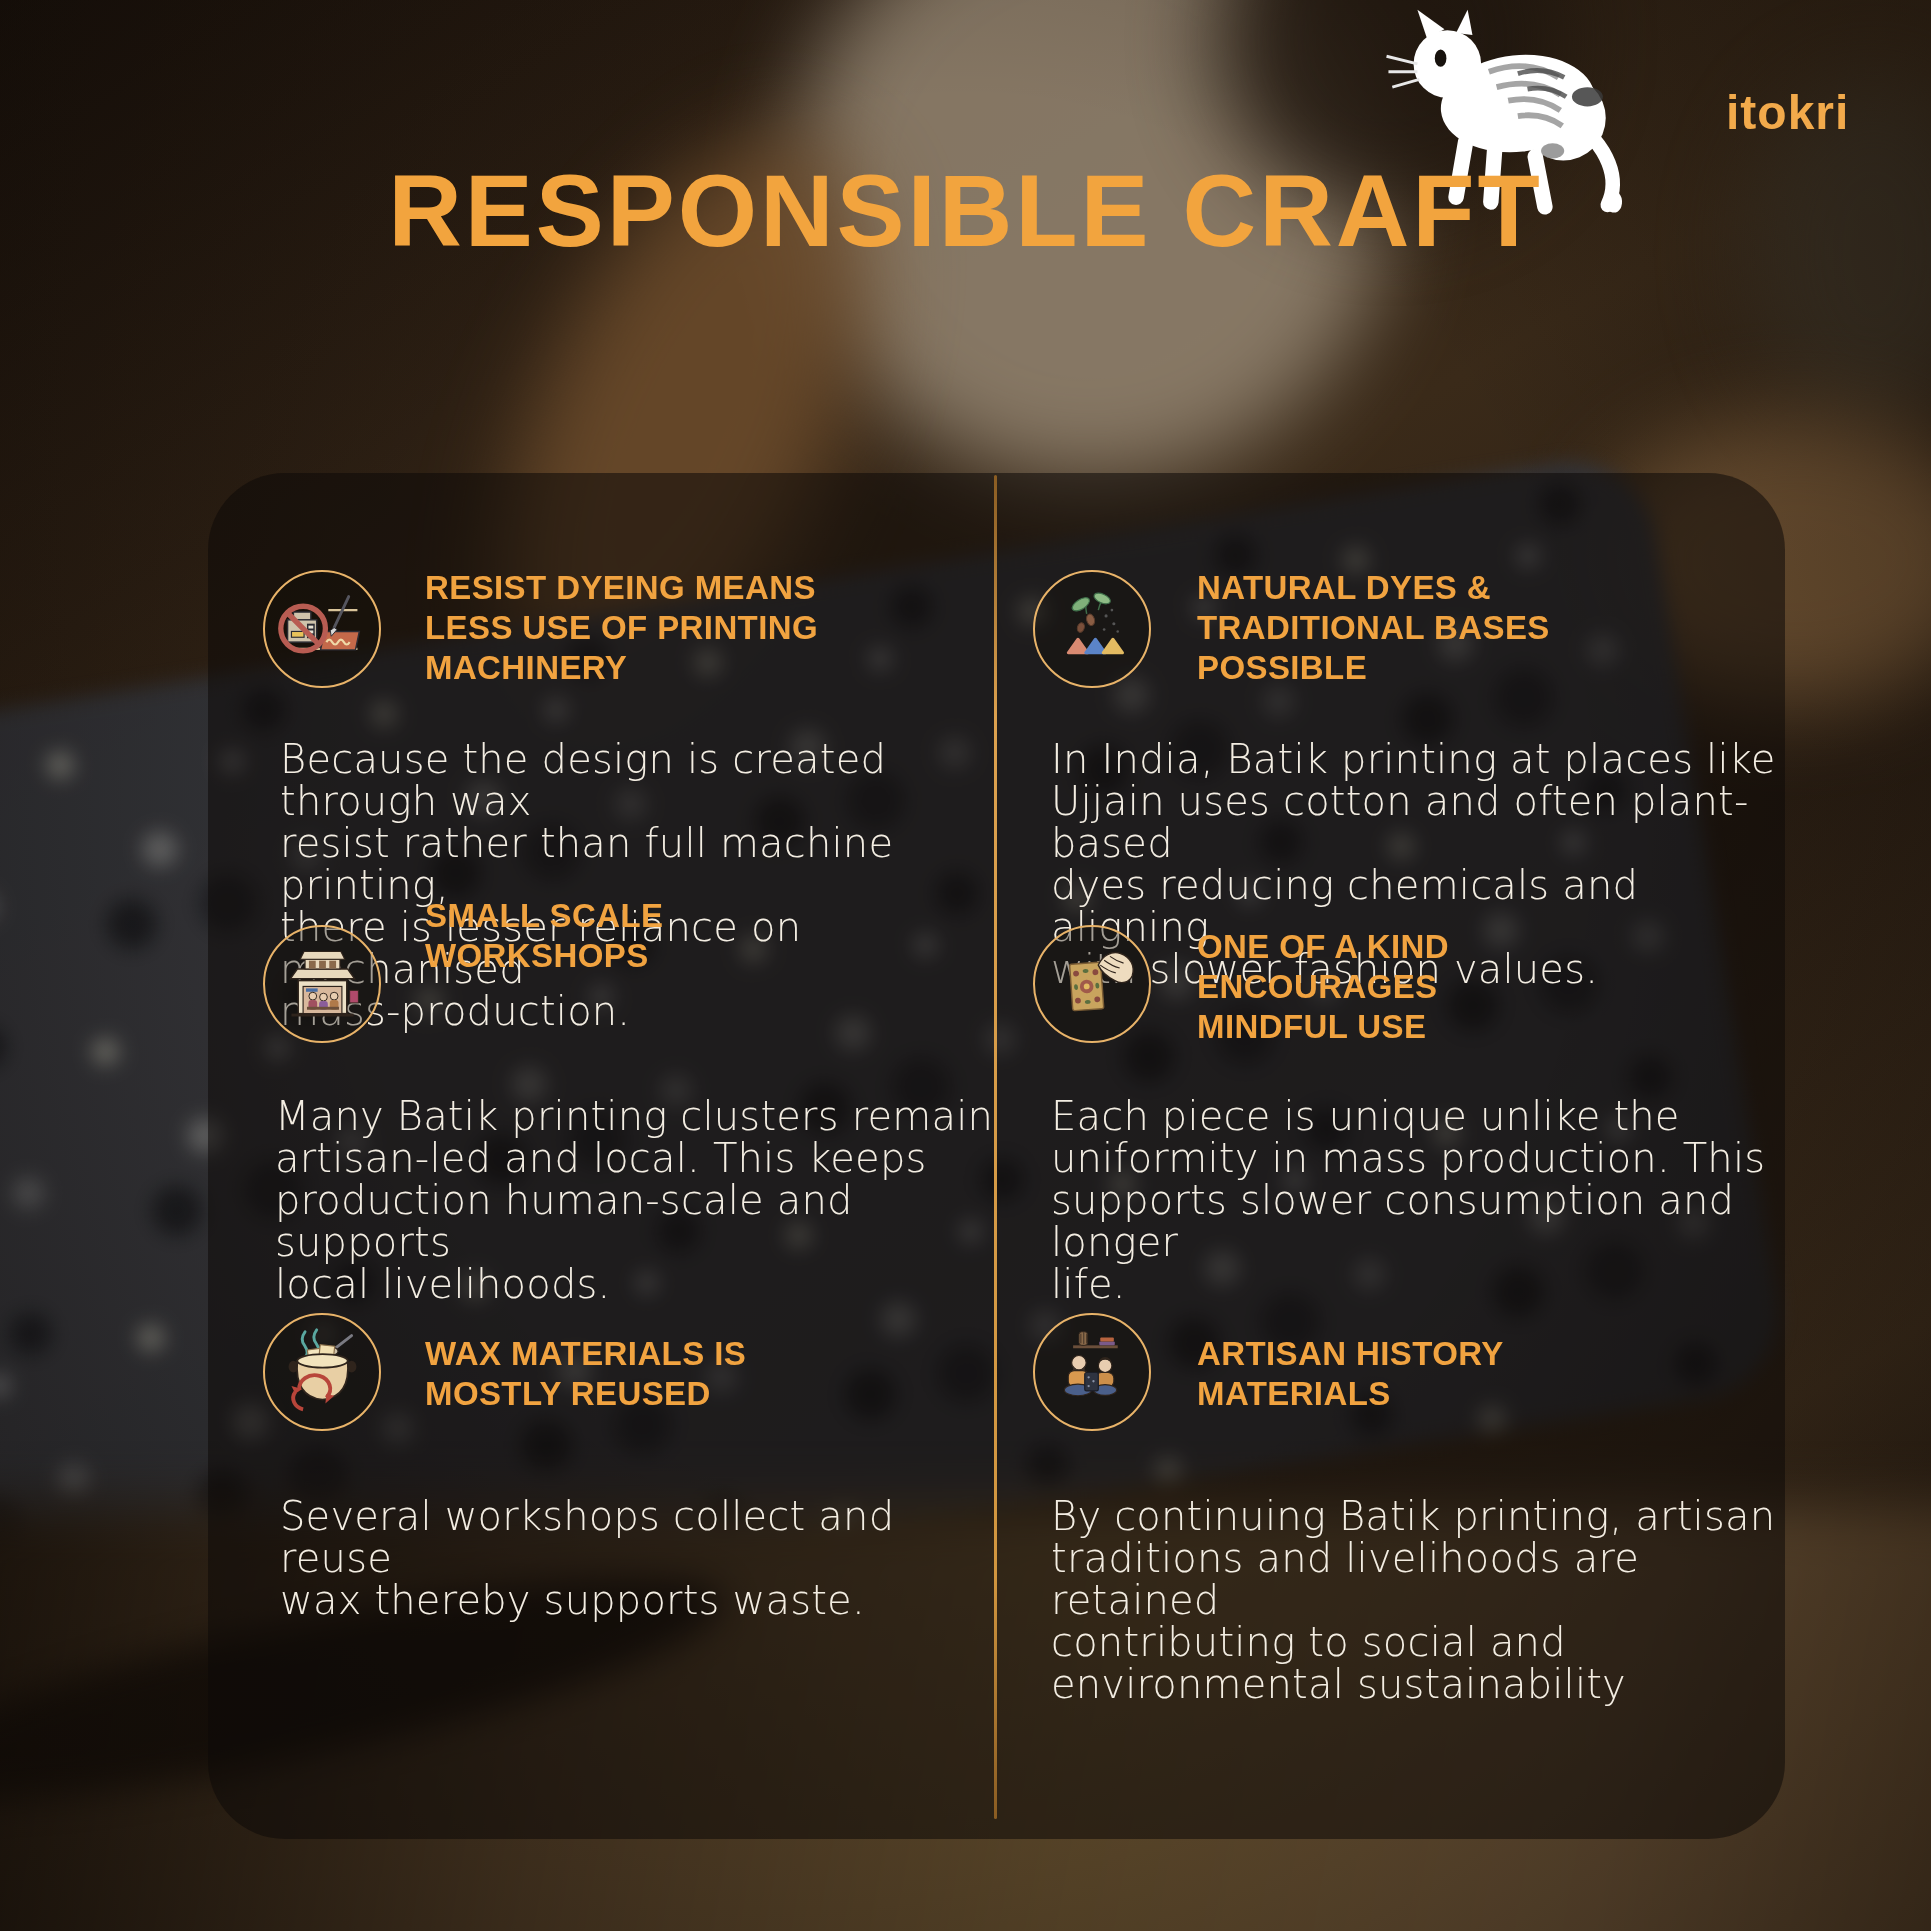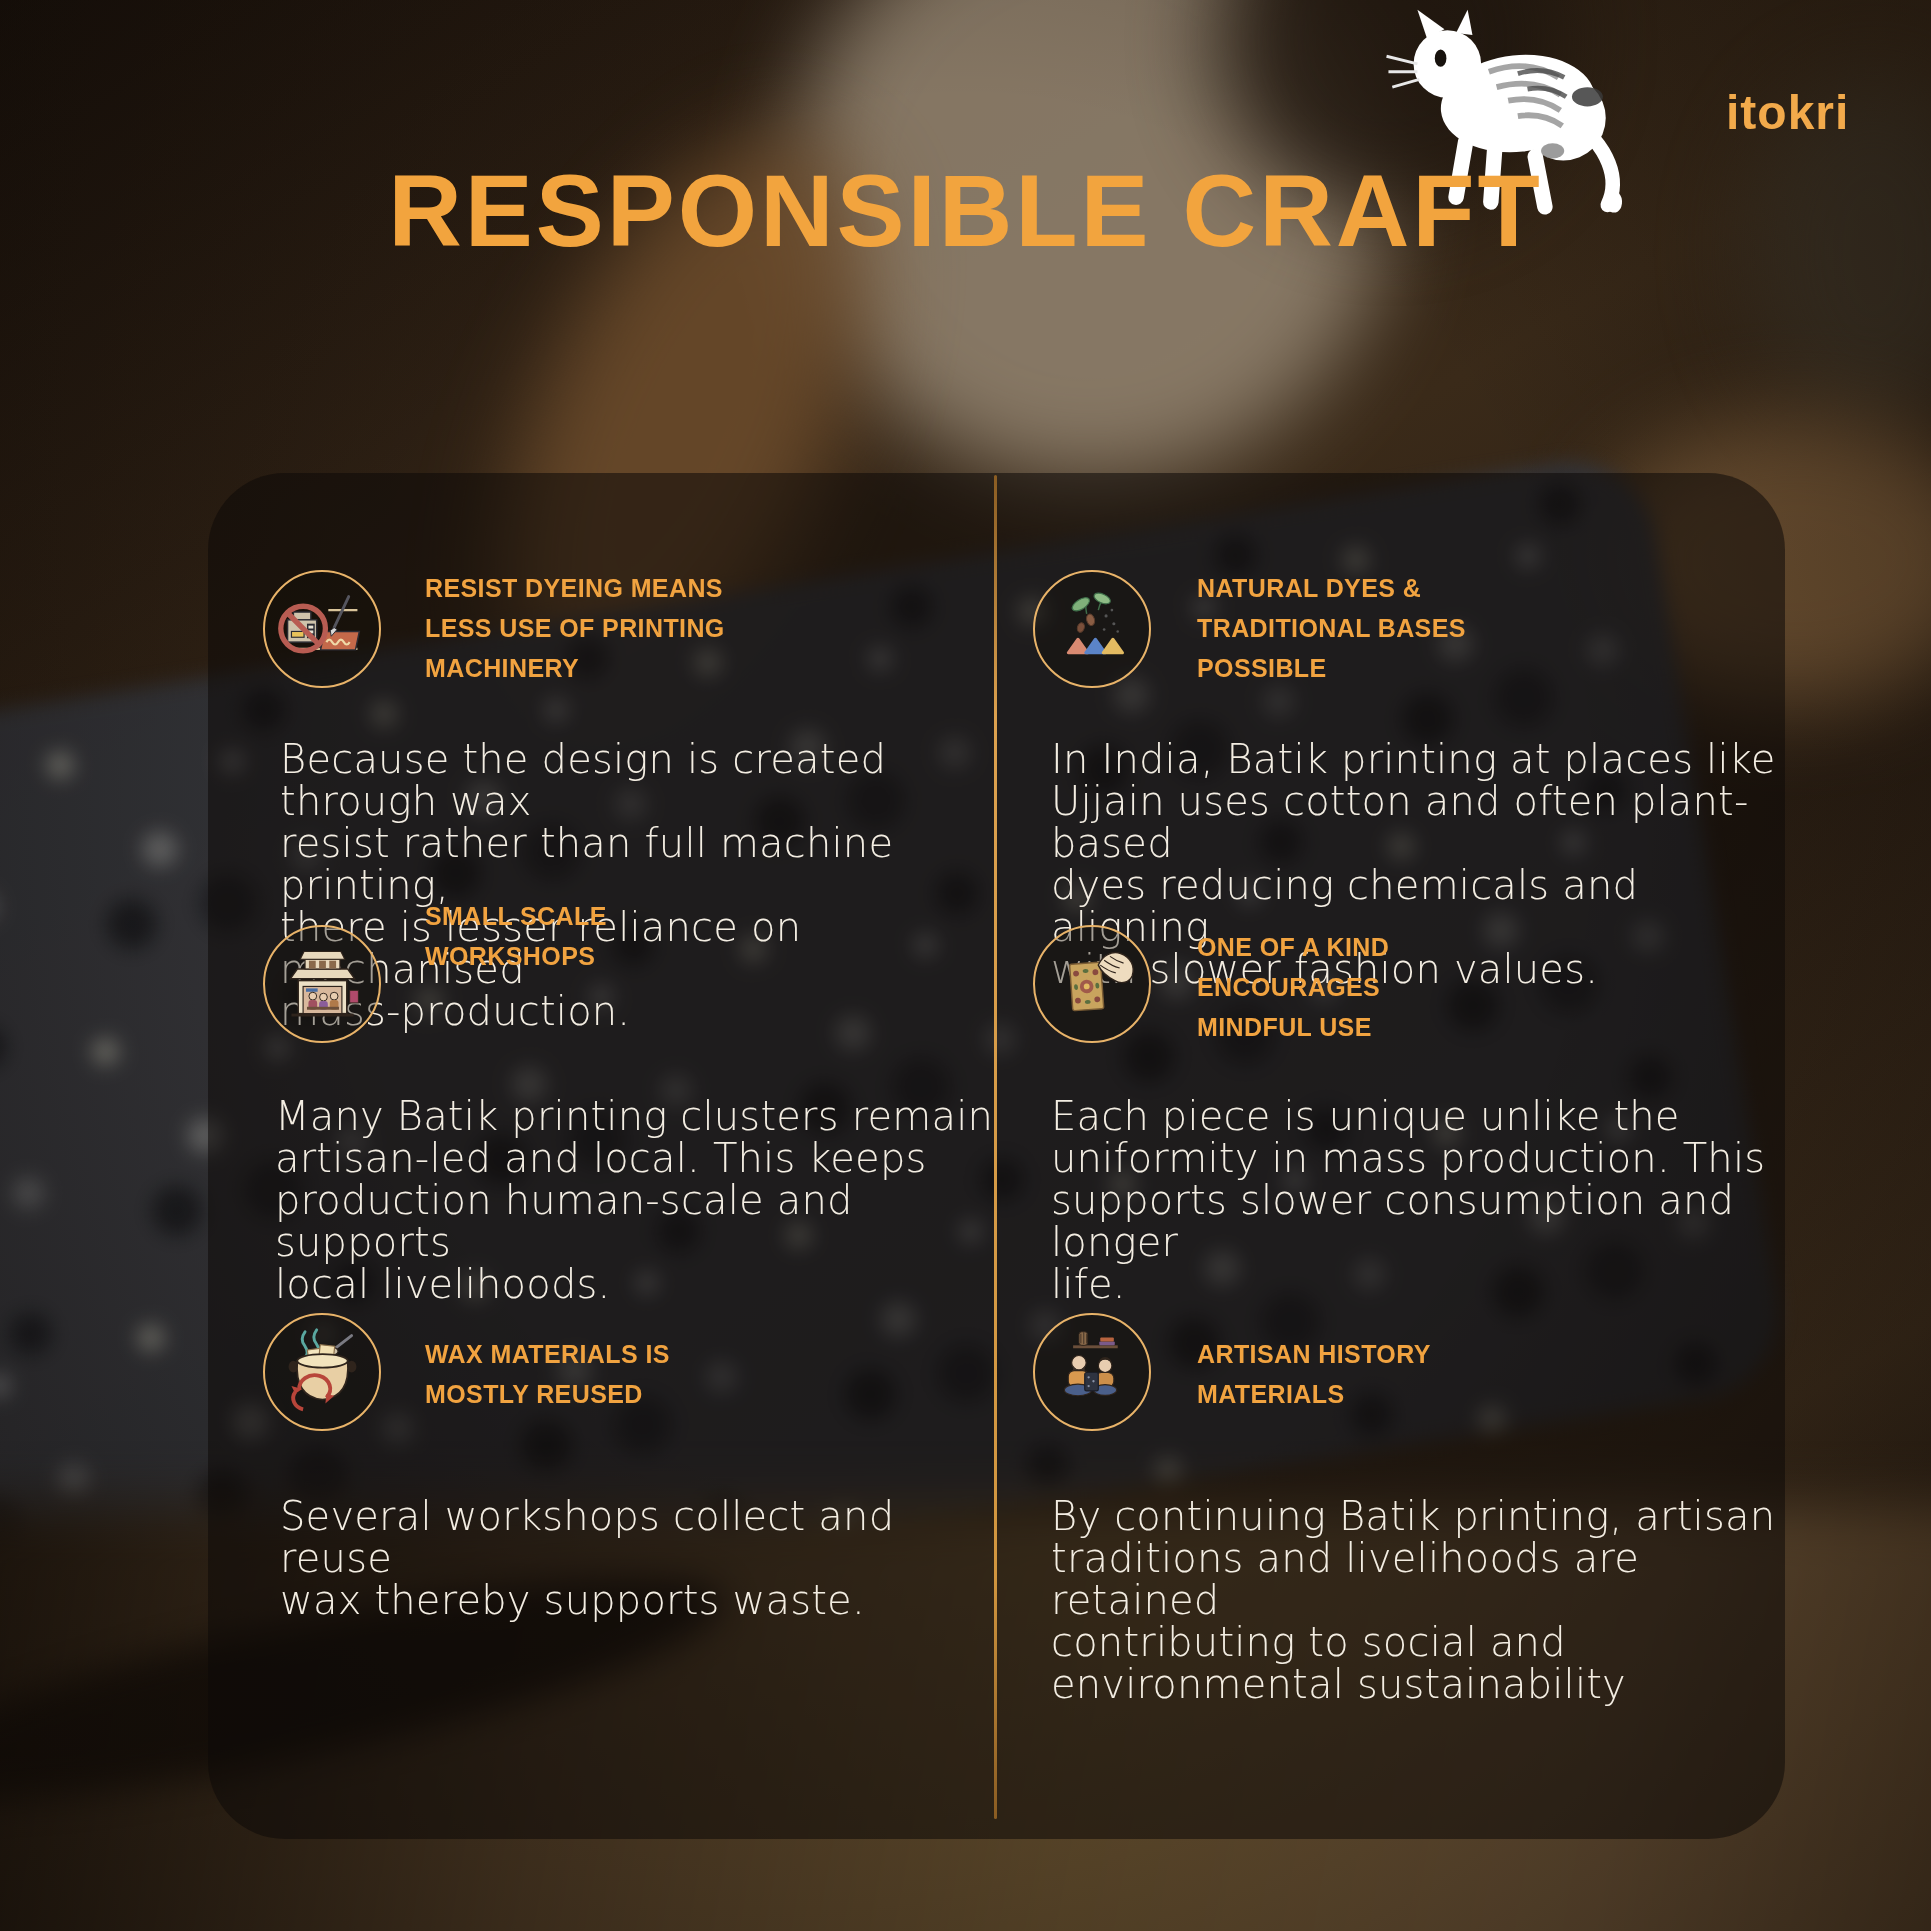--- a/index.html
+++ b/index.html
@@ -69,21 +69,21 @@
   
   .icon-circle{
     position:absolute;width:118px;height:118px;border-radius:50%;
     border:2.9px solid #E8B369;background:rgba(18,13,9,.35);
     display:flex;align-items:center;justify-content:center;box-sizing:border-box;
   }
   .icon-circle svg{width:97px;height:97px;}
   .sec-title{
     position:absolute;margin:0;
     font-family:"Liberation Sans",sans-serif;font-weight:bold;
-    font-size:25px;line-height:40px;letter-spacing:0.4px;color:#F1A340;
+    font-size:33px;line-height:40px;letter-spacing:0.4px;color:#F1A340;
     white-space:pre-line;
   }
   .sec-body{
     position:absolute;margin:16px;
     font-family:"DejaVu Sans",sans-serif;font-weight:300;
     font-size:40px;line-height:42px;letter-spacing:0.2px;color:#F3EDE2;
     white-space:pre-line;
   }
   
   .ic-l1{left:263px;top:570px;} .ic-l2{left:263px;top:925px;} .ic-l3{left:263px;top:1313px;}

